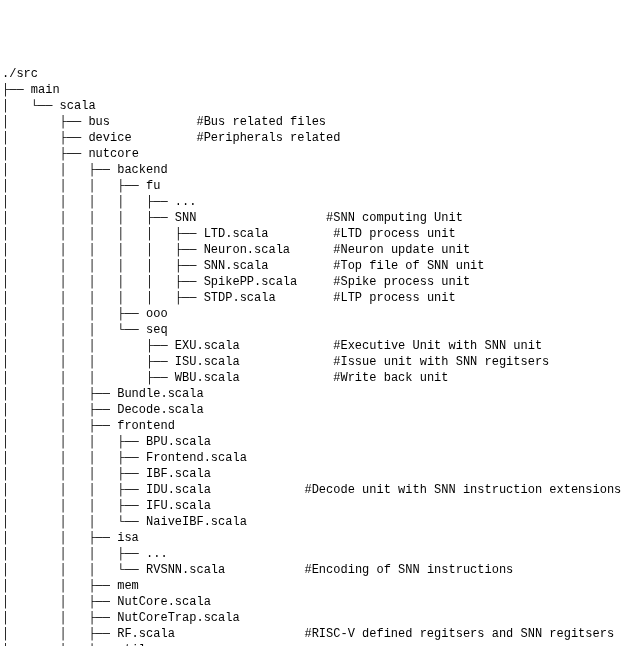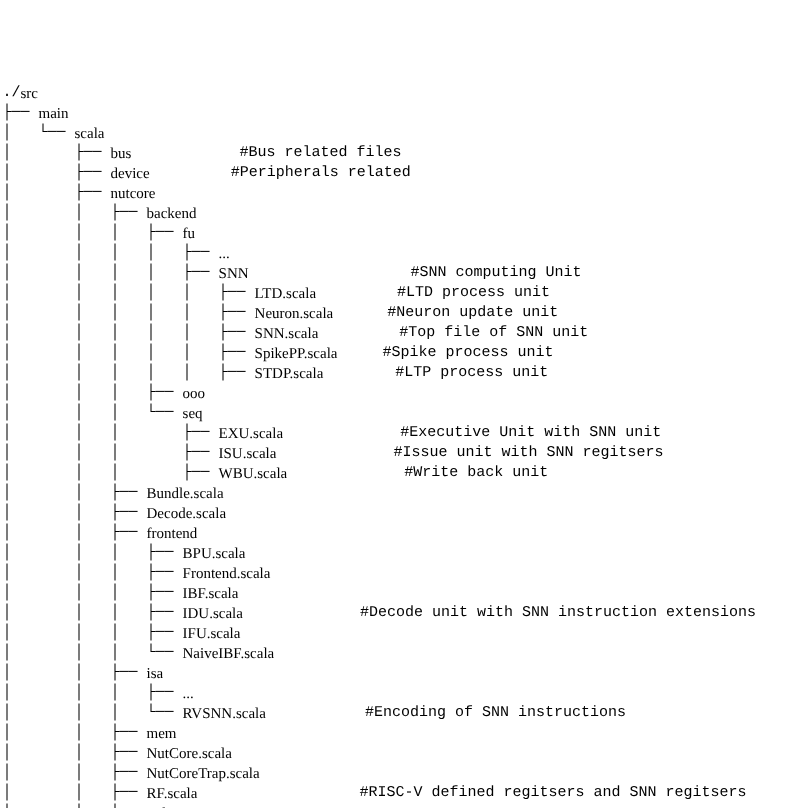--- a/index.html
+++ b/index.html
@@ -9,21 +9,21 @@
       font-family: "Courier New", monospace;
       font-size: 12px;
       line-height: 16px;
       white-space: pre;
       color: #000;
       background: #fff;
       width: 634px;
     }
     .line { display: flex; }
     .tree { flex: 0 0 auto; }
-    .name { flex: 0 0 auto; font-family: Liberation Serif, serif; }
+    .name { flex: 0 0 auto; }
     .pad { flex: 0 0 auto; }
     .comment { flex: 0 0 auto; }
   </style>
 </head>
 <body>
 
 
 
 <div id="tree-container"><div class="line"><span class="tree">./</span><span class="name">src</span></div><div class="line"><span class="tree">├── </span><span class="name">main</span></div><div class="line"><span class="tree">│   └── </span><span class="name">scala</span></div><div class="line"><span class="tree">│       ├── </span><span class="name">bus</span><span class="pad">            </span><span class="comment">#Bus related files</span></div><div class="line"><span class="tree">│       ├── </span><span class="name">device</span><span class="pad">         </span><span class="comment">#Peripherals related</span></div><div class="line"><span class="tree">│       ├── </span><span class="name">nutcore</span></div><div class="line"><span class="tree">│       │   ├── </span><span class="name">backend</span></div><div class="line"><span class="tree">│       │   │   ├── </span><span class="name">fu</span></div><div class="line"><span class="tree">│       │   │   │   ├── </span><span class="name">...</span></div><div class="line"><span class="tree">│       │   │   │   ├── </span><span class="name">SNN</span><span class="pad">                  </span><span class="comment">#SNN computing Unit</span></div><div class="line"><span class="tree">│       │   │   │   │   ├── </span><span class="name">LTD.scala</span><span class="pad">         </span><span class="comment">#LTD process unit</span></div><div class="line"><span class="tree">│       │   │   │   │   ├── </span><span class="name">Neuron.scala</span><span class="pad">      </span><span class="comment">#Neuron update unit</span></div><div class="line"><span class="tree">│       │   │   │   │   ├── </span><span class="name">SNN.scala</span><span class="pad">         </span><span class="comment">#Top file of SNN unit</span></div><div class="line"><span class="tree">│       │   │   │   │   ├── </span><span class="name">SpikePP.scala</span><span class="pad">     </span><span class="comment">#Spike process unit</span></div><div class="line"><span class="tree">│       │   │   │   │   ├── </span><span class="name">STDP.scala</span><span class="pad">        </span><span class="comment">#LTP process unit</span></div><div class="line"><span class="tree">│       │   │   ├── </span><span class="name">ooo</span></div><div class="line"><span class="tree">│       │   │   └── </span><span class="name">seq</span></div><div class="line"><span class="tree">│       │   │       ├── </span><span class="name">EXU.scala</span><span class="pad">             </span><span class="comment">#Executive Unit with SNN unit</span></div><div class="line"><span class="tree">│       │   │       ├── </span><span class="name">ISU.scala</span><span class="pad">             </span><span class="comment">#Issue unit with SNN regitsers</span></div><div class="line"><span class="tree">│       │   │       ├── </span><span class="name">WBU.scala</span><span class="pad">             </span><span class="comment">#Write back unit</span></div><div class="line"><span class="tree">│       │   ├── </span><span class="name">Bundle.scala</span></div><div class="line"><span class="tree">│       │   ├── </span><span class="name">Decode.scala</span></div><div class="line"><span class="tree">│       │   ├── </span><span class="name">frontend</span></div><div class="line"><span class="tree">│       │   │   ├── </span><span class="name">BPU.scala</span></div><div class="line"><span class="tree">│       │   │   ├── </span><span class="name">Frontend.scala</span></div><div class="line"><span class="tree">│       │   │   ├── </span><span class="name">IBF.scala</span></div><div class="line"><span class="tree">│       │   │   ├── </span><span class="name">IDU.scala</span><span class="pad">             </span><span class="comment">#Decode unit with SNN instruction extensions</span></div><div class="line"><span class="tree">│       │   │   ├── </span><span class="name">IFU.scala</span></div><div class="line"><span class="tree">│       │   │   └── </span><span class="name">NaiveIBF.scala</span></div><div class="line"><span class="tree">│       │   ├── </span><span class="name">isa</span></div><div class="line"><span class="tree">│       │   │   ├── </span><span class="name">...</span></div><div class="line"><span class="tree">│       │   │   └── </span><span class="name">RVSNN.scala</span><span class="pad">           </span><span class="comment">#Encoding of SNN instructions</span></div><div class="line"><span class="tree">│       │   ├── </span><span class="name">mem</span></div><div class="line"><span class="tree">│       │   ├── </span><span class="name">NutCore.scala</span></div><div class="line"><span class="tree">│       │   ├── </span><span class="name">NutCoreTrap.scala</span></div><div class="line"><span class="tree">│       │   ├── </span><span class="name">RF.scala</span><span class="pad">                  </span><span class="comment">#RISC-V defined regitsers and SNN regitsers</span></div><div class="line"><span class="tree">│       │   └── </span><span class="name">utils</span></div></div>
 

